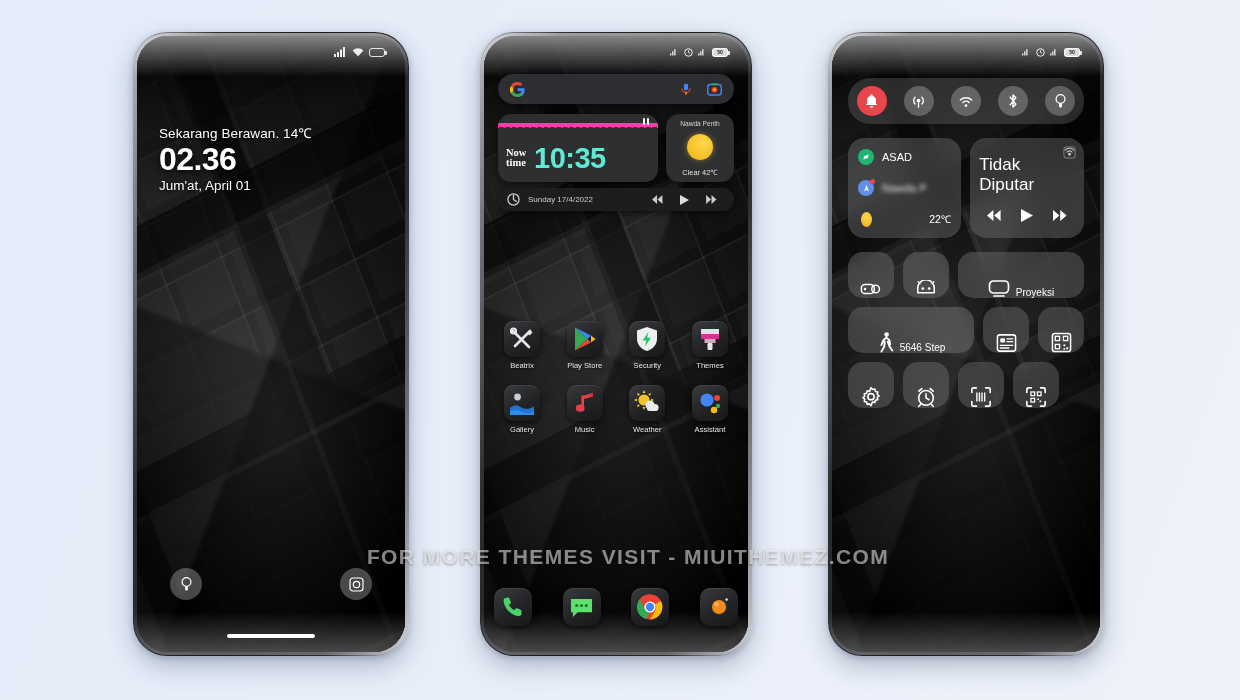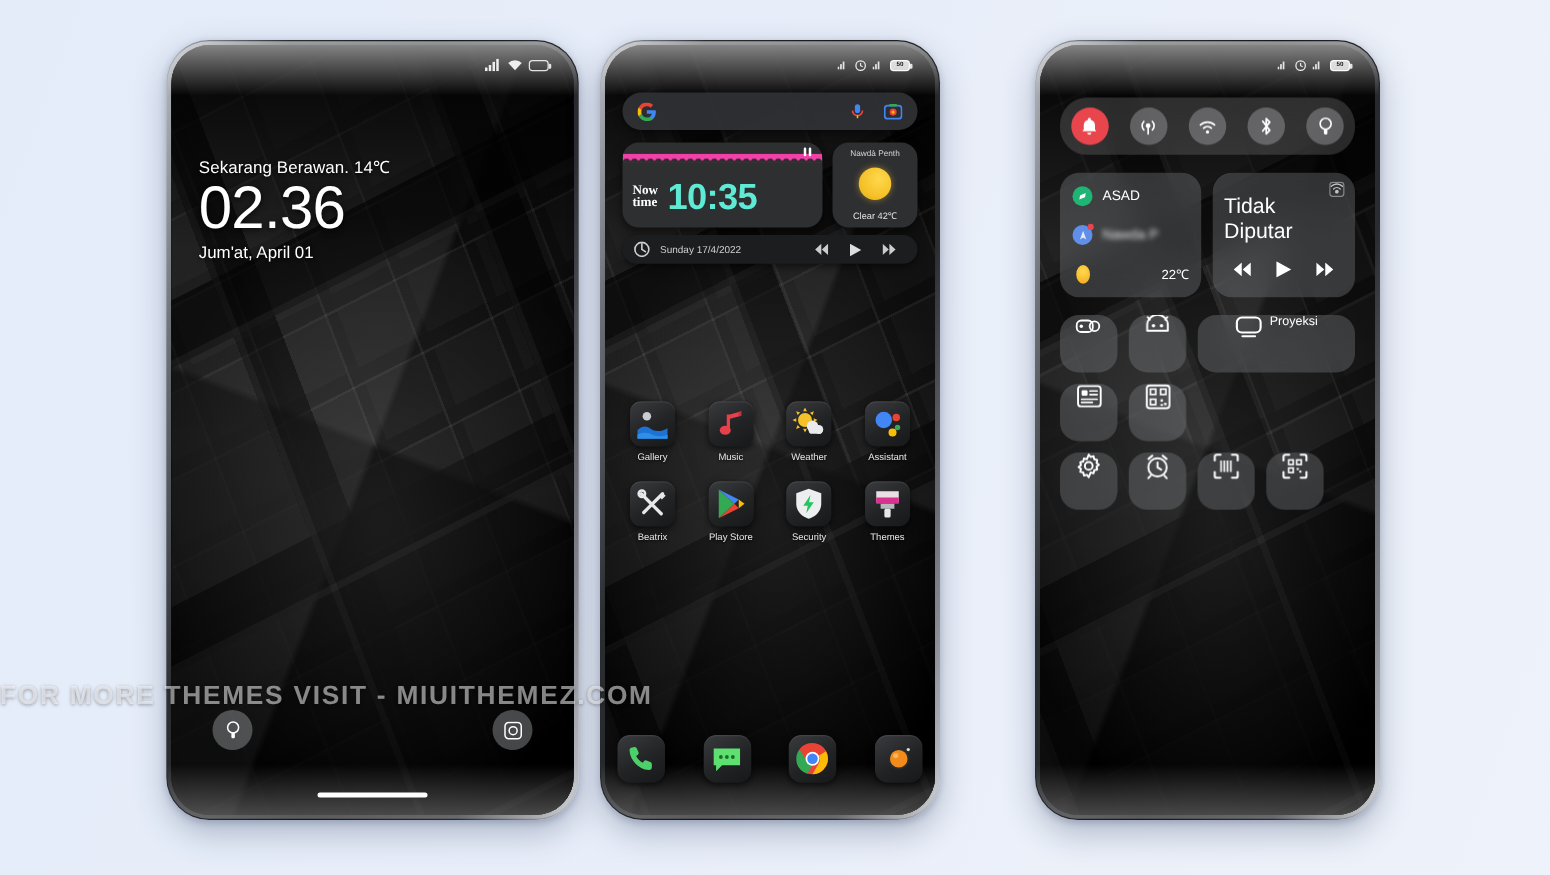--- a/index.html
+++ b/index.html
@@ -76,21 +76,21 @@
     width:16px;height:9px;border:1.2px solid rgba(255,255,255,.85);
     border-radius:3px; position:relative;
   }
   .batt::after{content:"";position:absolute;right:-3px;top:2.2px;width:1.6px;height:4px;background:rgba(255,255,255,.85);border-radius:0 1px 1px 0;}
   .batt.filled{background:rgba(255,255,255,.8);border-color:rgba(255,255,255,.9);}
   .batt-num{font-size:5px;color:#111;position:absolute;inset:0;display:flex;align-items:center;justify-content:center;font-weight:700;}
 
   
   .lock-info{ position:absolute; left:22px; top:88px; z-index:5; color:#fff; }
   .lock-weather{ font-size:13.5px; letter-spacing:.1px; margin-bottom:1px; text-shadow:0 1px 3px rgba(0,0,0,.8); }
-  .lock-time{ font-size:48px; font-weight:400; line-height:1.02; letter-spacing:-.6px; text-shadow:0 2px 6px rgba(0,0,0,.8); }
+  .lock-time{ font-size:32px; font-weight:700; line-height:1.02; letter-spacing:-.6px; text-shadow:0 2px 6px rgba(0,0,0,.8); }
   .lock-date{ font-size:13.5px; margin-top:2px; text-shadow:0 1px 3px rgba(0,0,0,.8); }
   .lock-shortcuts{ position:absolute; bottom:52px; left:0; right:0; display:flex; justify-content:space-between; padding:0 33px; z-index:5;}
   .ls-btn{
     width:32px;height:32px;border-radius:50%;
     background:rgba(225,228,233,.30);
     display:flex;align-items:center;justify-content:center;
   }
   .home-ind{
     position:absolute; bottom:14px; left:50%; transform:translateX(-50%);
     width:88px;height:4px;border-radius:3px;background:#fff; z-index:5;
@@ -189,38 +189,38 @@
   .card-media{ flex:1; height:100px; padding:9px; display:flex; flex-direction:column; align-items:center; justify-content:center; gap:14px;}
   .cm-title{ font-size:17px;color:#fff; }
   .cm-ctrls{ display:flex; align-items:center; gap:20px; }
   .cm-cast{ position:absolute; top:7px; right:8px; opacity:.7; }
 
   .cc-tiles{ position:absolute; left:16px; right:16px; top:216px; }
   .trow{ display:flex; gap:9px; margin-bottom:9px; }
   .tile{
     height:46px; border-radius:15px; background:rgba(150,152,156,.30);
     backdrop-filter:blur(12px); -webkit-backdrop-filter:blur(12px);
-    display:flex;align-items:flex-start;justify-content:center; gap:6px;
+    display:flex;align-items:flex-end;justify-content:center; gap:6px;
   }
   .tile.sq{ width:46px; flex:none; }
   .tile.wide{ flex:1; }
   .tile .tlabel{ font-size:10px;color:#fff; }
 
   
   .watermark{
-    position:absolute; left:0; right:0; top:545px;
-    font-size:21px; font-weight:700; letter-spacing:1.4px;
+    position:absolute; left:16px; right:0; top:545px;
+    text-align:center; font-size:21px; font-weight:700; letter-spacing:1.4px;
     color:rgba(255,255,255,.52); text-shadow:0 1px 3px rgba(0,0,0,.35);
     z-index:40; pointer-events:none; white-space:nowrap;
   }
 </style>
 </head>
 <body>
 
-<div class="phone" style="left:133px; top:32px; width:330px; height:624px;">
+<div class="phone" style="left:133px; top:32px; width:276px; height:624px;">
   <div class="screen">
     <div class="wall">
       <div class="cubes"></div>
         <div class="cubes2"></div>
         <div class="vig"></div>
     </div>
 
     <div class="statusbar">
       <svg class="sb-ico" width="13" height="10" viewBox="0 0 13 10">
         <rect x="0" y="7" width="2" height="3" fill="#fff" opacity=".9"></rect>
@@ -349,20 +349,67 @@
           <svg width="11" height="9" viewBox="0 0 12 10">
               <path d="M0 0l5.5 5L0 10zM6 0l5.5 5L6 10z" fill="#ccc"></path>
             </svg>
         </span>
       </div>
 
       <div class="appgrid">
         <div class="approw">
           <div class="app">
             <div class="appicon">
+              <svg width="26" height="26" viewBox="0 0 26 26">
+                <g stroke="#e6e8ea" stroke-width="2.6" stroke-linecap="round">
+                  <line x1="4" y1="5" x2="20" y2="21"></line>
+                  <line x1="21" y1="5" x2="6" y2="20"></line>
+                </g>
+                <circle cx="4.5" cy="5" r="2.6" fill="none" stroke="#e6e8ea" stroke-width="2"></circle>
+                <path d="M21.5 4.5l-3 3 2 2 3-3z" fill="#e6e8ea"></path>
+              </svg>
+            </div>
+            <div class="applabel">Beatrix</div>
+          </div>
+          <div class="app">
+            <div class="appicon">
+              <svg width="24" height="26" viewBox="0 0 24 26">
+                <path d="M2 1.5 14.5 13 2 24.5z" fill="#34A853"></path>
+                <path d="M2 1.5 14.5 13 18 9.5z" fill="#4285F4"></path>
+                <path d="M2 24.5 14.5 13 18 16.5z" fill="#EA4335"></path>
+                <path d="M18 9.5 22.6 13 18 16.5z" fill="#FBBC05"></path>
+              </svg>
+            </div>
+            <div class="applabel">Play Store</div>
+          </div>
+          <div class="app">
+            <div class="appicon">
+              <svg width="24" height="26" viewBox="0 0 24 26">
+                <path d="M12 1 22 4.6v8.2c0 6-4.2 10.4-10 12.2C6.2 23.2 2 18.8 2 12.8V4.6z" fill="#eceef0"></path>
+                <path d="M13.4 6 7.6 14.6h3.6L10 20.6l6-8.8h-3.8z" fill="#23c55e"></path>
+              </svg>
+            </div>
+            <div class="applabel">Security</div>
+          </div>
+          <div class="app">
+            <div class="appicon">
+              <svg width="24" height="26" viewBox="0 0 24 26">
+                <rect x="3" y="3" width="18" height="9" fill="#e8dfe4"></rect>
+                <rect x="3" y="8" width="18" height="5" fill="#d8318f"></rect>
+                <rect x="6.5" y="13" width="11" height="4" fill="#b5b8bd"></rect>
+                <rect x="9.5" y="17" width="5" height="7" rx="1.2" fill="#e6e8ea"></rect>
+              </svg>
+            </div>
+            <div class="applabel">Themes</div>
+          </div>
+        </div>
+
+        <div class="approw">
+          <div class="app">
+            <div class="appicon">
               <svg width="30" height="30" viewBox="0 0 30 30">
                 <circle cx="10.5" cy="9" r="3.4" fill="#c9ccd1"></circle>
                 <path d="M3 20c4-3.5 7-3.5 10.5-1S22 21.5 27 18.5V27H3z" fill="#1d72d4"></path>
                 <path d="M3 23.5c5-2 8-1.5 12 .2S23 25.5 27 23.8V27H3z" fill="#2f8fe8"></path>
               </svg>
             </div>
             <div class="applabel">Gallery</div>
           </div>
           <div class="app">
             <div class="appicon">
@@ -394,67 +441,20 @@
           <div class="app">
             <div class="appicon">
               <svg width="26" height="26" viewBox="0 0 26 26">
                 <circle cx="10" cy="10" r="6.6" fill="#4285F4"></circle>
                 <circle cx="20" cy="8" r="3" fill="#EA4335"></circle>
                 <circle cx="21" cy="16" r="2.2" fill="#34A853"></circle>
                 <circle cx="17" cy="20" r="3.2" fill="#FBBC05"></circle>
               </svg>
             </div>
             <div class="applabel">Assistant</div>
-          </div>
-        </div>
-
-        <div class="approw">
-          <div class="app">
-            <div class="appicon">
-              <svg width="26" height="26" viewBox="0 0 26 26">
-                <g stroke="#e6e8ea" stroke-width="2.6" stroke-linecap="round">
-                  <line x1="4" y1="5" x2="20" y2="21"></line>
-                  <line x1="21" y1="5" x2="6" y2="20"></line>
-                </g>
-                <circle cx="4.5" cy="5" r="2.6" fill="none" stroke="#e6e8ea" stroke-width="2"></circle>
-                <path d="M21.5 4.5l-3 3 2 2 3-3z" fill="#e6e8ea"></path>
-              </svg>
-            </div>
-            <div class="applabel">Beatrix</div>
-          </div>
-          <div class="app">
-            <div class="appicon">
-              <svg width="24" height="26" viewBox="0 0 24 26">
-                <path d="M2 1.5 14.5 13 2 24.5z" fill="#34A853"></path>
-                <path d="M2 1.5 14.5 13 18 9.5z" fill="#4285F4"></path>
-                <path d="M2 24.5 14.5 13 18 16.5z" fill="#EA4335"></path>
-                <path d="M18 9.5 22.6 13 18 16.5z" fill="#FBBC05"></path>
-              </svg>
-            </div>
-            <div class="applabel">Play Store</div>
-          </div>
-          <div class="app">
-            <div class="appicon">
-              <svg width="24" height="26" viewBox="0 0 24 26">
-                <path d="M12 1 22 4.6v8.2c0 6-4.2 10.4-10 12.2C6.2 23.2 2 18.8 2 12.8V4.6z" fill="#eceef0"></path>
-                <path d="M13.4 6 7.6 14.6h3.6L10 20.6l6-8.8h-3.8z" fill="#23c55e"></path>
-              </svg>
-            </div>
-            <div class="applabel">Security</div>
-          </div>
-          <div class="app">
-            <div class="appicon">
-              <svg width="24" height="26" viewBox="0 0 24 26">
-                <rect x="3" y="3" width="18" height="9" fill="#e8dfe4"></rect>
-                <rect x="3" y="8" width="18" height="5" fill="#d8318f"></rect>
-                <rect x="6.5" y="13" width="11" height="4" fill="#b5b8bd"></rect>
-                <rect x="9.5" y="17" width="5" height="7" rx="1.2" fill="#e6e8ea"></rect>
-              </svg>
-            </div>
-            <div class="applabel">Themes</div>
           </div>
         </div>
       </div>
 
       <div class="dock">
         <div class="appicon">
           <svg width="24" height="24" viewBox="0 0 24 24">
             <path d="M6.5 2.5c1 0 1.6.4 2 1.3l1.3 3c.3.8.1 1.4-.5 1.9L7.9 9.8c1 2.2 2.9 4.2 5.3 5.4l1.1-1.4c.5-.6 1.1-.8 1.9-.5l3 1.3c.9.4 1.3 1 1.3 2v2.2c0 1.3-.9 2.2-2.3 2.2C10.6 21 2.9 13.3 2.6 5.2c0-1.4.9-2.3 2.2-2.3z" fill="#4cd06a"></path>
           </svg>
         </div>
@@ -626,20 +626,27 @@
           <div class="tile wide">
             <svg width="22" height="19" viewBox="0 0 22 19">
               <rect x="1.5" y="2" width="19" height="12" rx="4" fill="none" stroke="#fff" stroke-width="1.7"></rect>
               <path d="M6 17h10" stroke="#fff" stroke-width="1.7" stroke-linecap="round"></path>
             </svg>
             <span class="tlabel">Proyeksi</span>
           </div>
         </div>
 
         <div class="trow">
+          <div class="tile wide" style="flex:1.15;">
+            <svg width="17" height="21" viewBox="0 0 17 21">
+              <circle cx="9.6" cy="2.6" r="2.3" fill="#fff"></circle>
+              <path d="M9.4 5.6 6.4 8.2 4.4 13M9.4 5.6l3 2.6.8 4.2M7.8 9.6l-.6 5-2.8 5M10.8 9.6l1.6 4.6 2.8 4.2" stroke="#fff" stroke-width="1.9" fill="none" stroke-linecap="round" stroke-linejoin="round"></path>
+            </svg>
+            <span class="tlabel">5646 Step</span>
+          </div>
           <div class="tile sq">
             <svg width="21" height="20" viewBox="0 0 22 20">
               <rect x="1.5" y="1.5" width="19" height="17" rx="2.5" fill="none" stroke="#fff" stroke-width="1.6"></rect>
               <rect x="4.5" y="5" width="5" height="4.5" rx="1" fill="#fff"></rect>
               <path d="M11.5 5.6h6M11.5 8.6h6M4.5 12.5h13M4.5 15.2h9" stroke="#fff" stroke-width="1.4" stroke-linecap="round"></path>
             </svg>
           </div>
           <div class="tile sq">
             <svg width="21" height="21" viewBox="0 0 22 22">
               <rect x="1.5" y="1.5" width="19" height="19" rx="2.5" fill="none" stroke="#fff" stroke-width="1.6"></rect>

